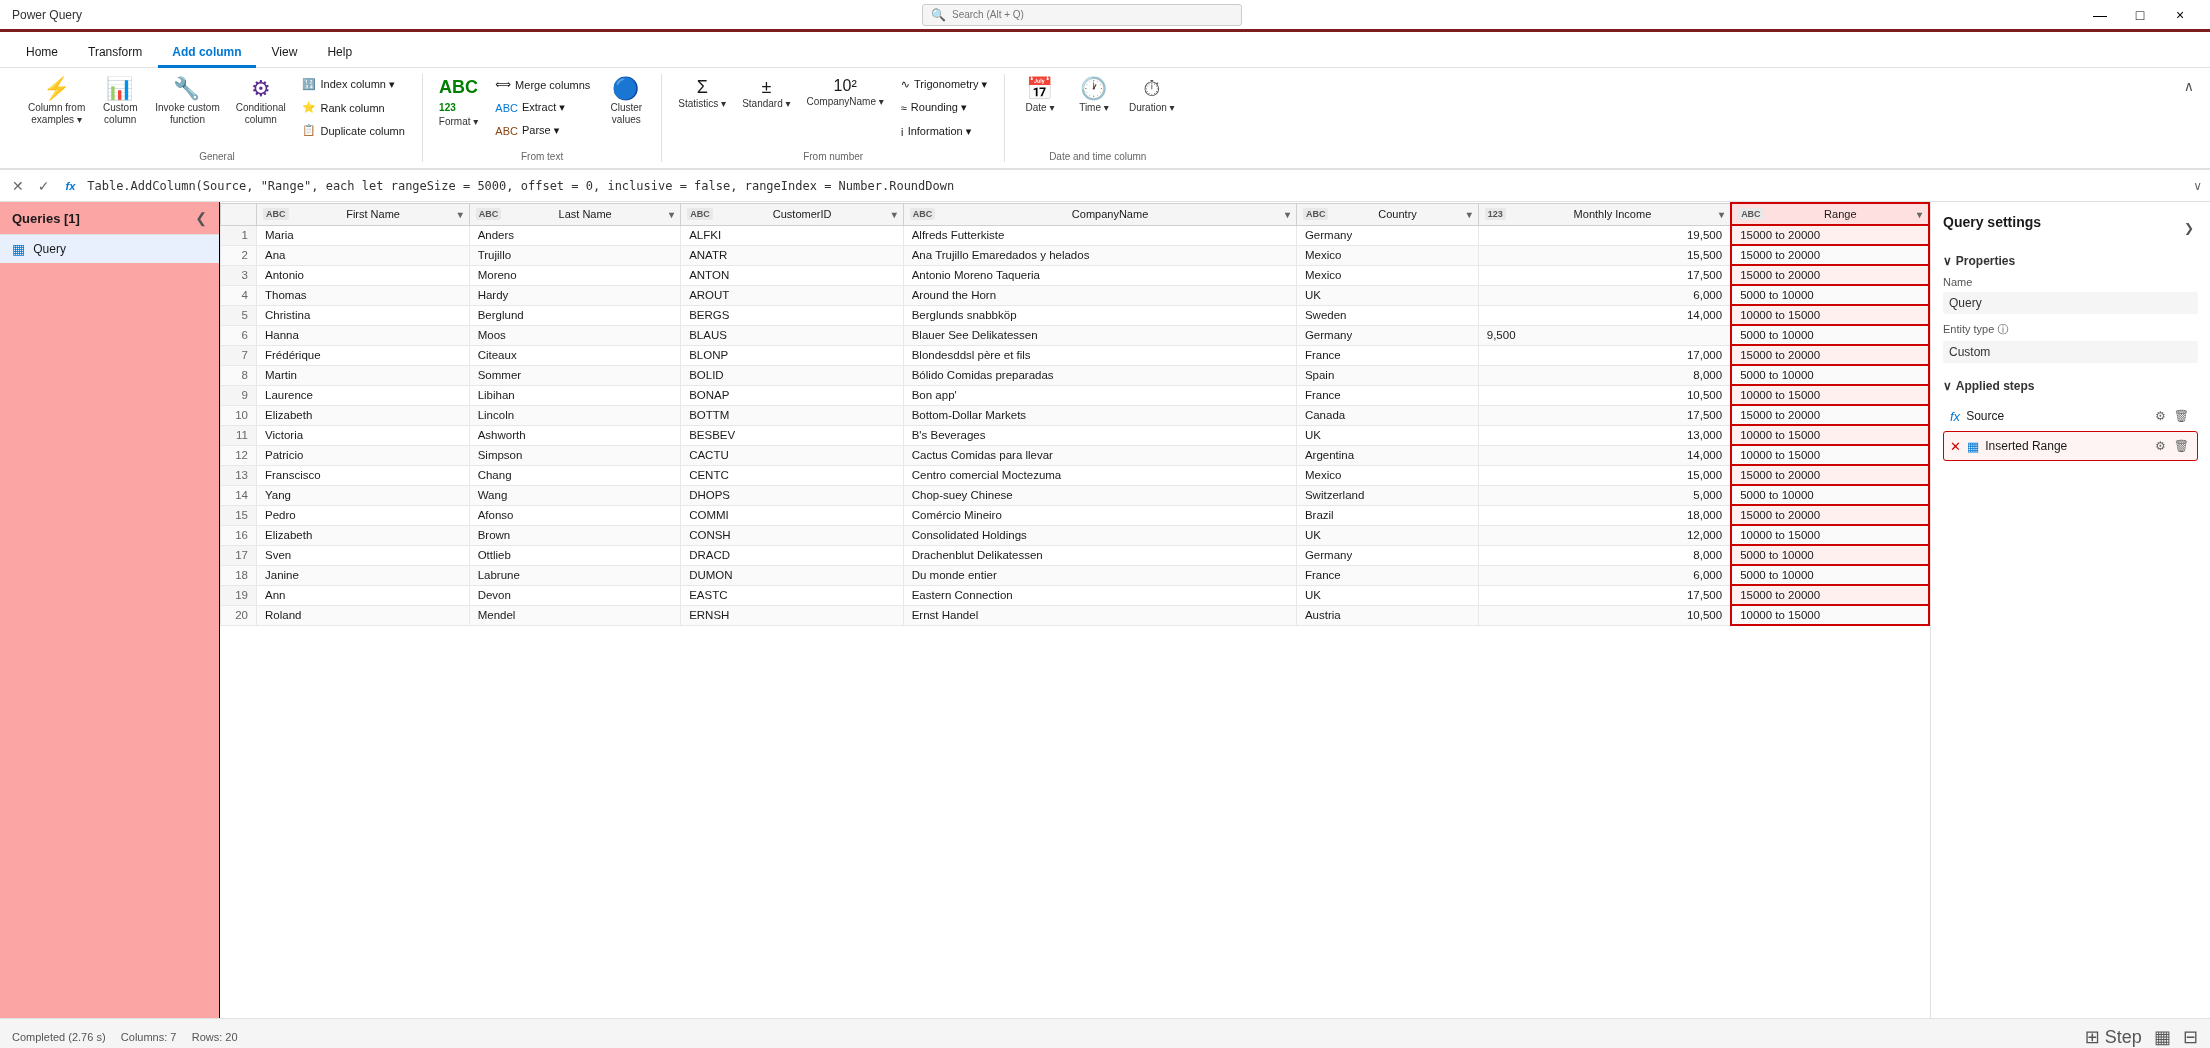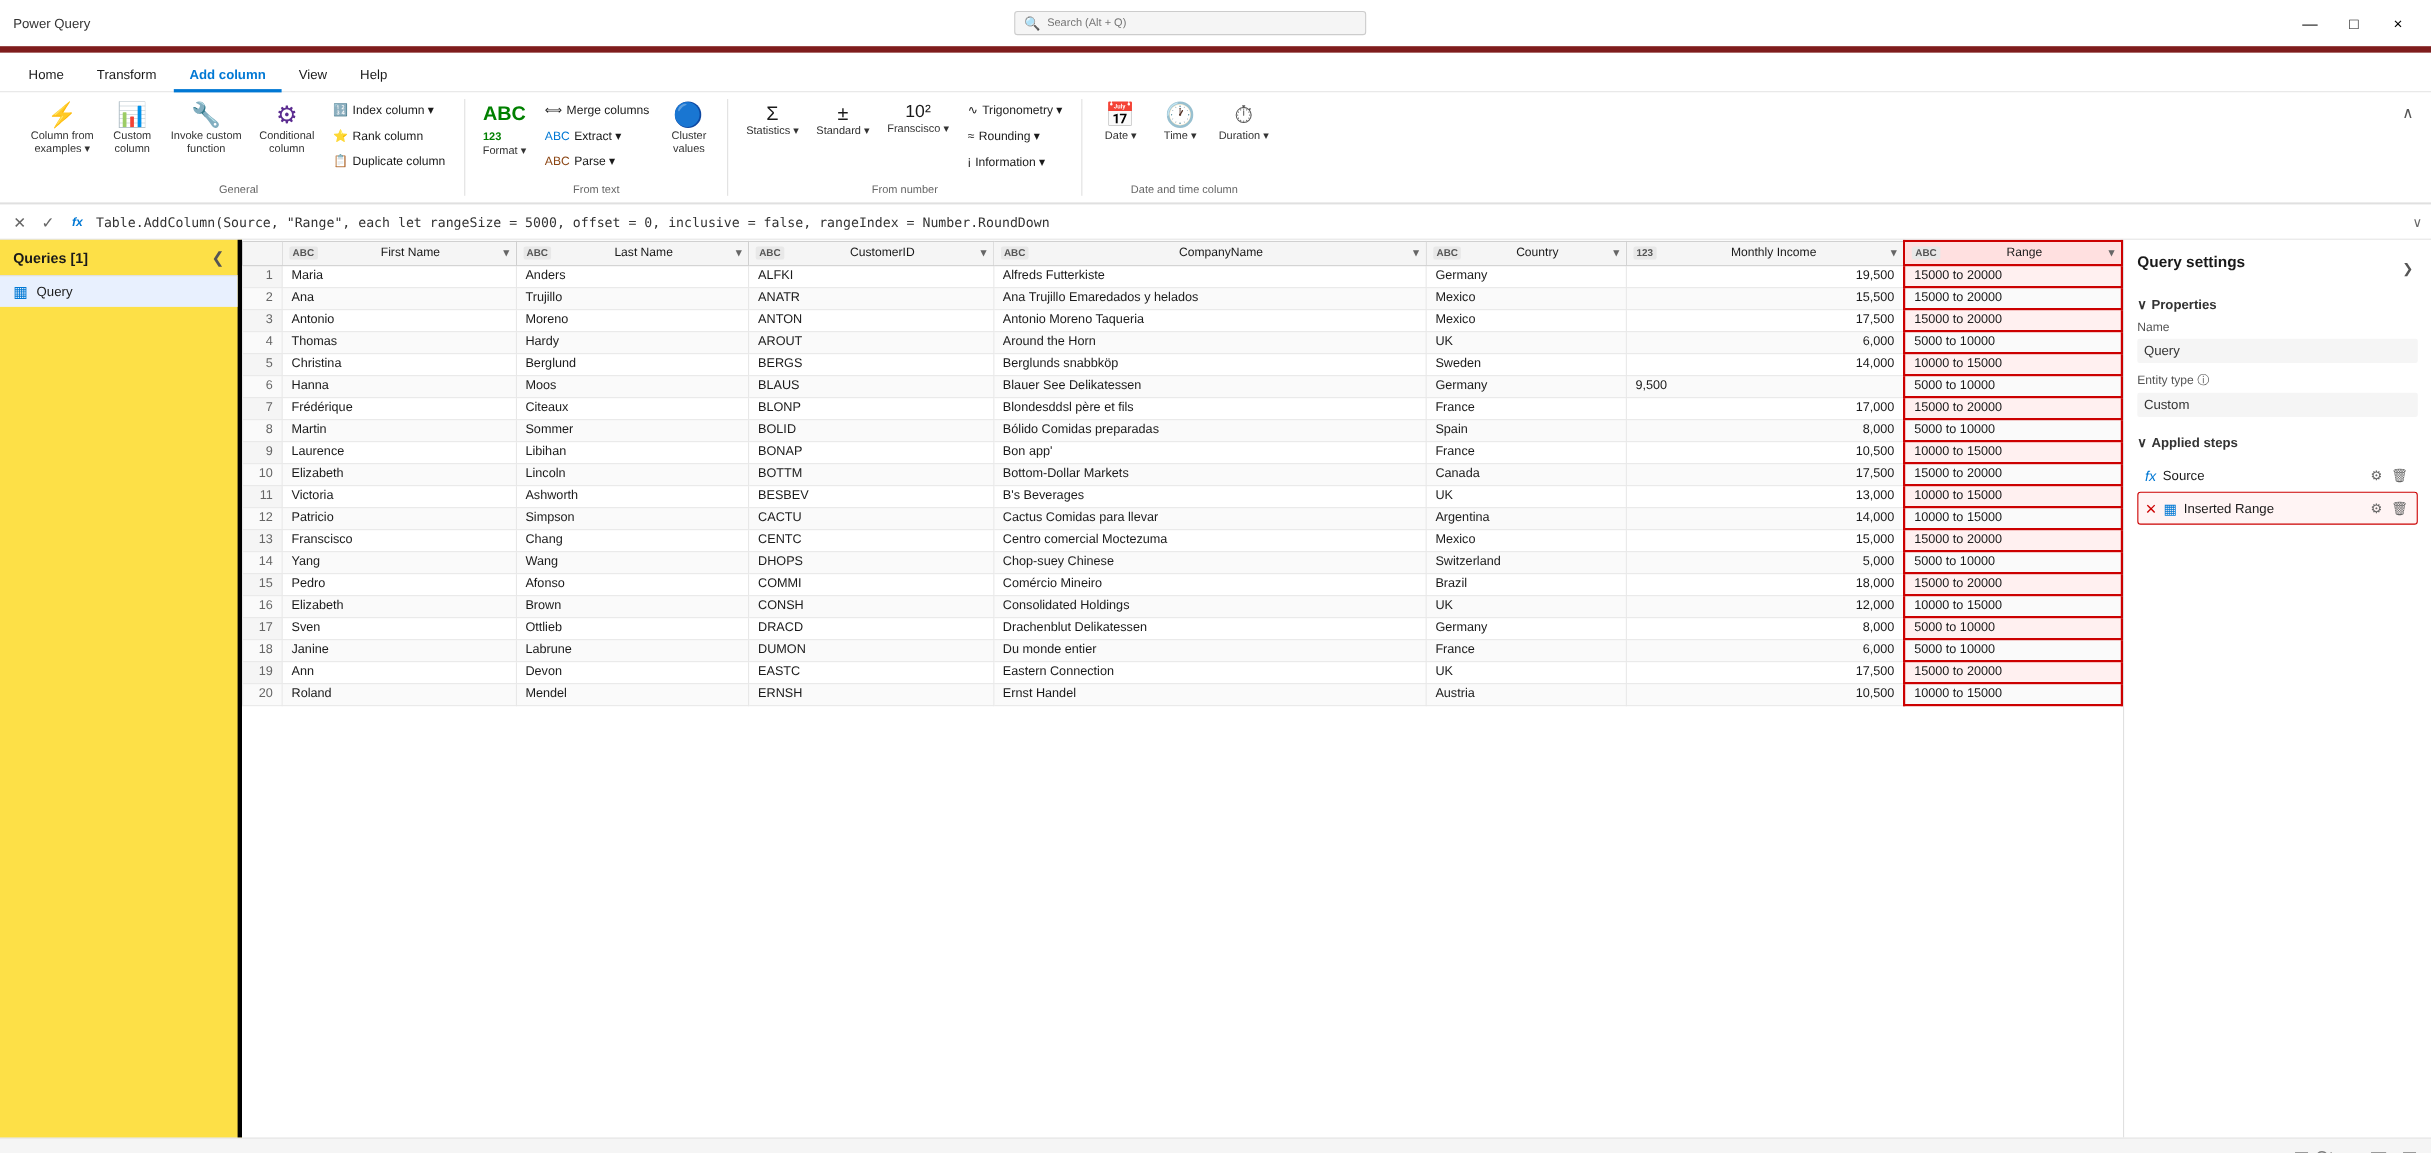--- a/index.html
+++ b/index.html
@@ -1,19 +1,19 @@
 <!DOCTYPE html>
 <html><head>
   <meta charset="utf-8">
   <style>
     * { box-sizing: border-box; margin: 0; padding: 0; }
     body { font-family: 'Segoe UI', Arial, sans-serif; font-size: 12px; background: #f3f3f3; color: #1a1a1a; width: 2210px; height: 1048px; overflow: hidden; }
 
     
-    .title-bar { background: #fff; height: 48px; display: flex; align-items: center; justify-content: space-between; padding: 0 12px; border-bottom: 6px solid #7f1d1d; }
+    .title-bar { background: #fff; height: 32px; display: flex; align-items: center; justify-content: space-between; padding: 0 12px; border-bottom: 3px solid #7f1d1d; }
     .title-bar-left { font-size: 12px; font-weight: 500; color: #333; }
     .title-bar-search { display: flex; align-items: center; background: #f5f5f5; border: 1px solid #ccc; border-radius: 3px; padding: 3px 8px; width: 320px; gap: 6px; }
     .title-bar-search input { border: none; background: transparent; font-size: 10px; outline: none; width: 260px; }
     .title-bar-controls { display: flex; gap: 4px; }
     .title-btn { width: 36px; height: 26px; border: none; background: transparent; cursor: pointer; font-size: 14px; display: flex; align-items: center; justify-content: center; }
 
     
     .ribbon-tabs { background: #fff; height: 36px; display: flex; align-items: flex-end; padding: 0 12px; border-bottom: 1px solid #e0e0e0; gap: 2px; }
     .tab { padding: 6px 14px; font-size: 12px; cursor: pointer; border-bottom: 3px solid transparent; margin-bottom: -1px; }
     .tab.active { border-bottom-color: #0078d4; font-weight: 600; color: #0078d4; }
@@ -31,21 +31,21 @@
     
     .formula-bar { background: #fff; border-bottom: 1px solid #e0e0e0; display: flex; align-items: center; padding: 0 8px; height: 32px; gap: 6px; }
     .formula-btn { background: none; border: none; cursor: pointer; font-size: 14px; color: #666; padding: 2px 4px; }
     .formula-text { flex: 1; font-size: 12px; color: #333; font-family: 'Consolas', monospace; overflow: hidden; text-overflow: ellipsis; white-space: nowrap; }
     .formula-expand { background: none; border: none; cursor: pointer; font-size: 12px; color: #666; }
 
     
     .main-area { display: flex; height: calc(1048px - 32px - 36px - 102px - 32px - 30px); }
 
     
-    .sidebar { width: 220px; background: #fde047; border-right: 4px solid #000000; display: flex; flex-direction: column; }
+    .sidebar { width: 220px; background: #fca5a5; border-right: 1px solid #000000; display: flex; flex-direction: column; }
     .sidebar-header { padding: 8px 12px; font-weight: 600; font-size: 13px; display: flex; align-items: center; justify-content: space-between; border-bottom: 1px solid #e0e0e0; }
     .sidebar-item { padding: 6px 12px; display: flex; align-items: center; gap: 8px; cursor: pointer; font-size: 12px; }
     .sidebar-item.active { background: #e8f0fe; }
     .sidebar-item .query-icon { color: #0078d4; font-size: 14px; }
 
     
     .data-area { flex: 1; background: #fff; overflow: auto; }
     .data-table { width: 100%; border-collapse: collapse; font-size: 12px; }
     .data-table th { background: #f5f5f5; border: 1px solid #d0d0d0; padding: 0; position: sticky; top: 0; z-index: 10; }
     .th-inner { display: flex; align-items: center; padding: 4px 6px; gap: 4px; white-space: nowrap; }
@@ -189,21 +189,21 @@
       <div class="ribbon-btn">
         <div class="icon" style="font-size:18px;">Σ</div>
         <div class="label">Statistics ▾</div>
       </div>
       <div class="ribbon-btn">
         <div class="icon" style="font-size:18px;">±</div>
         <div class="label">Standard ▾</div>
       </div>
       <div class="ribbon-btn">
         <div class="icon" style="font-size:16px;">10²</div>
-        <div class="label">Franscisco ▾</div>
+        <div class="label">CompanyName ▾</div>
       </div>
       <div style="display:flex;flex-direction:column;gap:2px;justify-content:center;">
         <div class="ribbon-btn-sm">
           <span>∿</span>
           <span>Trigonometry ▾</span>
         </div>
         <div class="ribbon-btn-sm">
           <span>≈</span>
           <span>Rounding ▾</span>
         </div>

